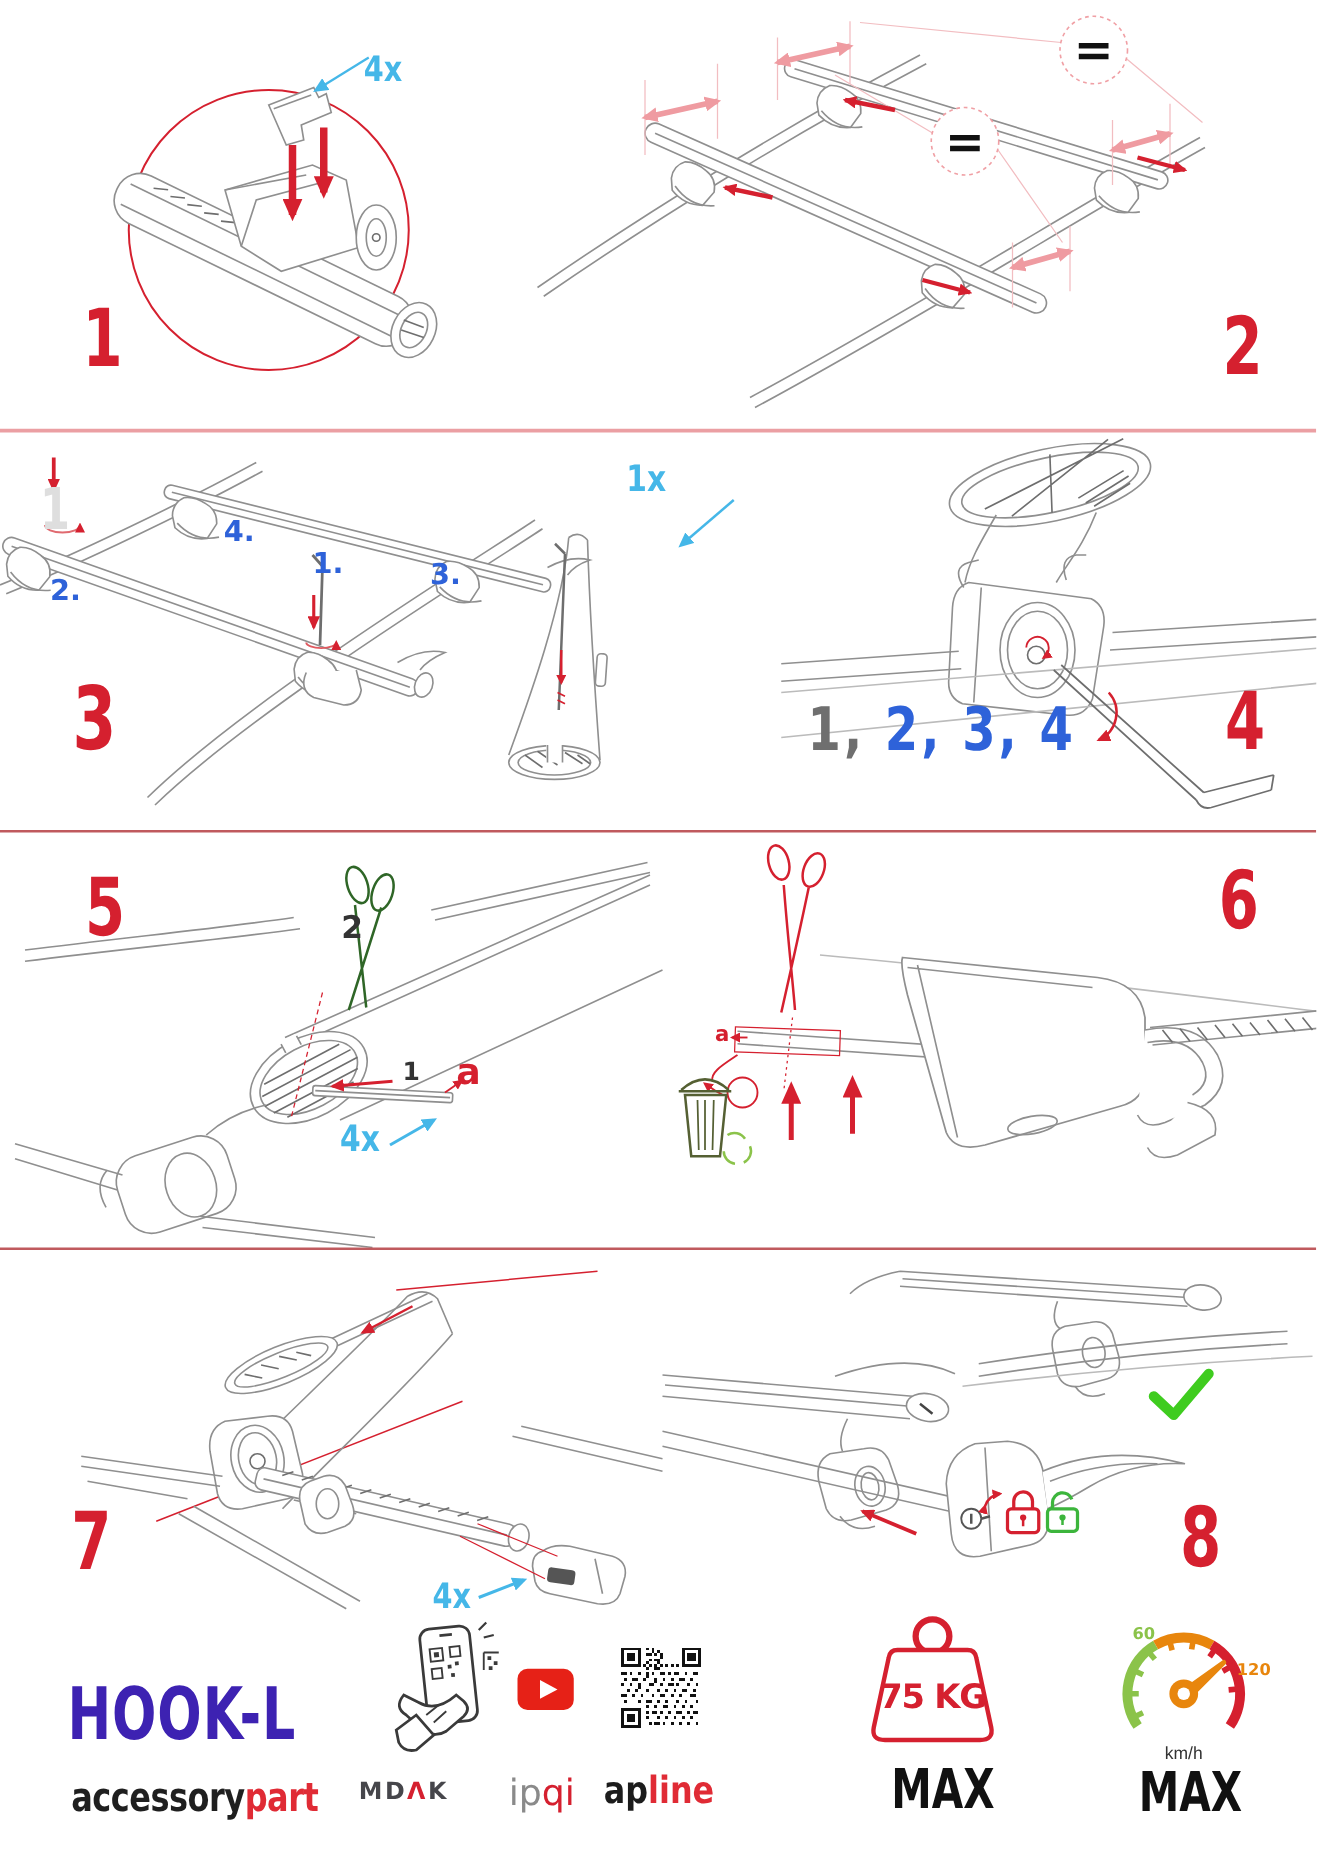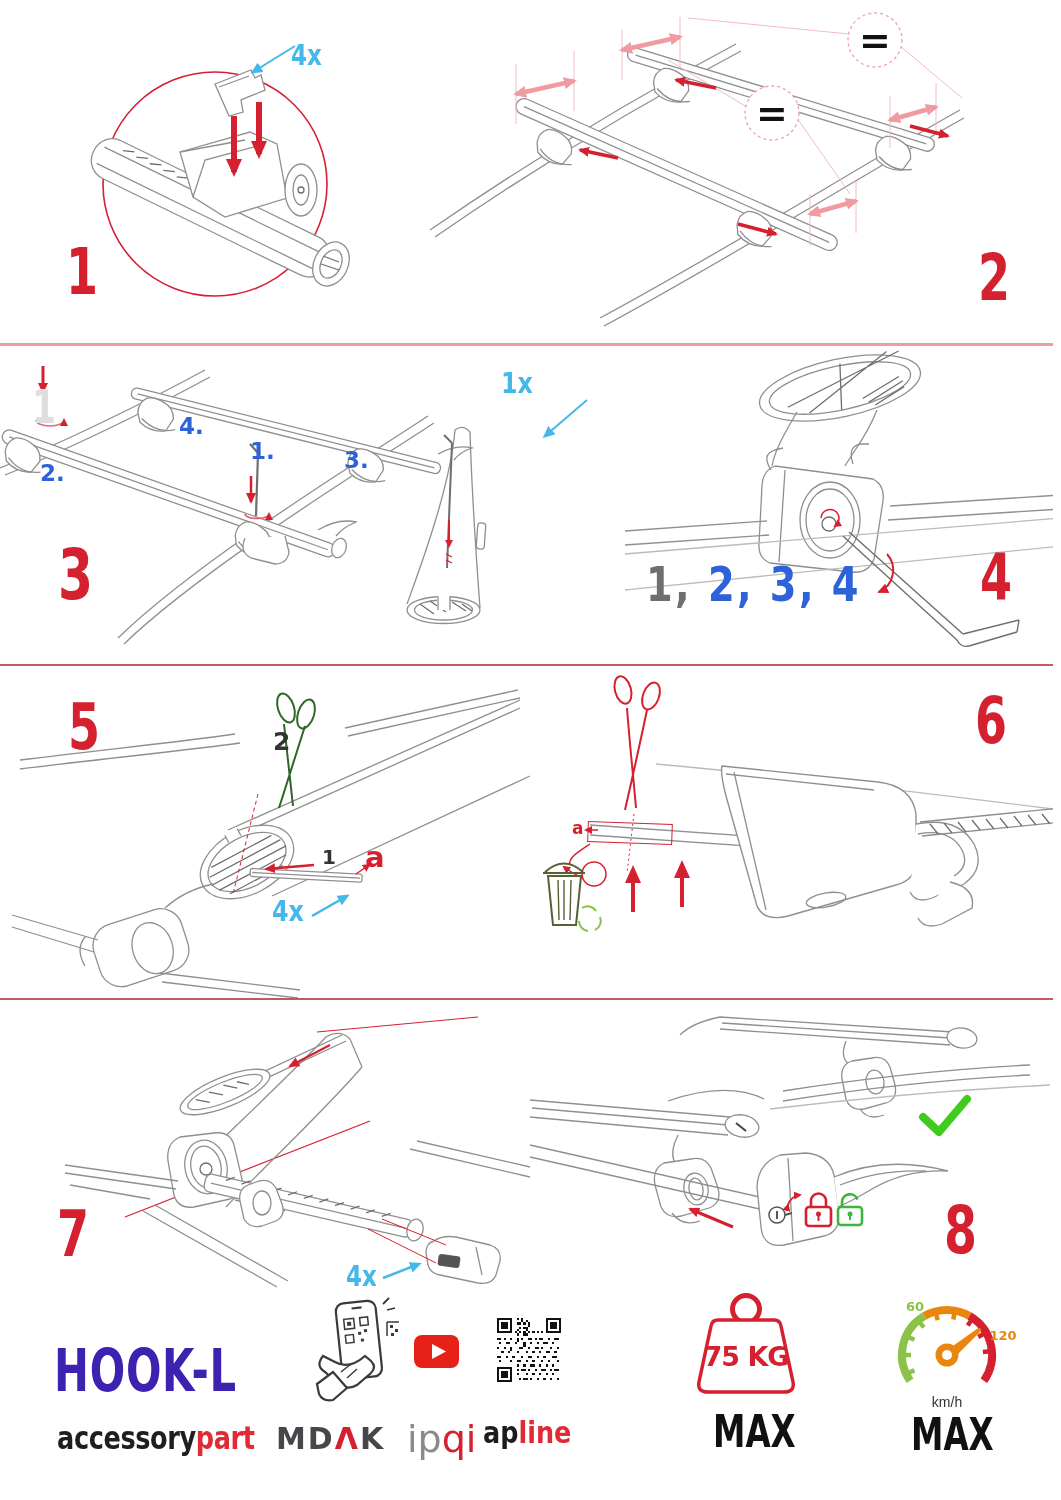--- a/index.html
+++ b/index.html
@@ -453,24 +453,24 @@
   </svg>
 
   <svg class="art" style="left:497px;top:1318px" width="64" height="64" viewBox="0 0 29 29" shape-rendering="crispEdges">
     <path d="M0.5,0.5h6v6h-6z M22.5,0.5h6v6h-6z M0.5,22.5h6v6h-6z" fill="none" stroke="#111" stroke-width="1"></path>
     <rect x="2" y="2" width="3" height="3" fill="#111"></rect>
       <rect x="24" y="2" width="3" height="3" fill="#111"></rect>
       <rect x="2" y="24" width="3" height="3" fill="#111"></rect>
     <path fill="#111" d="M9,0h1v1h-1z M11,0h1v2h-1z M13,1h1v1h-1z M9,2h2v1h-2z M12,2h1v1h-1z M14,2h1v2h-1z M10,4h1v1h-1z M12,4h2v1h-2z M9,5h1v1h-1z M13,5h1v1h-1z M8,6h1v1h-1z M10,6h1v1h-1z M12,6h1v1h-1z M14,6h1v1h-1z M16,6h1v1h-1z M18,6h1v1h-1z M20,6h1v1h-1z M9,7h1v1h-1z M12,7h2v1h-2z M0,9h2v1h-2z M3,9h1v1h-1z M6,9h1v1h-1z M9,9h1v2h-1z M11,9h1v1h-1z M14,9h2v1h-2z M17,9h1v1h-1z M19,9h2v1h-2z M23,9h1v1h-1z M26,9h2v1h-2z M1,11h1v1h-1z M4,11h2v1h-2z M8,11h1v1h-1z M12,11h1v2h-1z M15,11h1v1h-1z M18,11h1v1h-1z M21,11h2v1h-2z M25,11h1v1h-1z M0,13h1v1h-1z M3,13h1v1h-1z M6,13h1v2h-1z M10,13h2v1h-2z M14,13h1v1h-1z M17,13h2v1h-2z M20,13h1v1h-1z M24,13h1v1h-1z M27,13h1v1h-1z M2,15h1v1h-1z M5,15h1v1h-1z M9,15h1v1h-1z M13,15h1v1h-1z M16,15h1v1h-1z M19,15h1v1h-1z M22,15h2v1h-2z M26,15h1v1h-1z M0,17h2v1h-2z M4,17h1v1h-1z M7,17h1v1h-1z M11,17h1v1h-1z M14,17h2v1h-2z M18,17h1v1h-1z M21,17h1v1h-1z M25,17h2v1h-2z M1,19h1v1h-1z M6,19h1v1h-1z M9,19h2v1h-2z M13,19h1v1h-1z M16,19h1v1h-1z M20,19h1v1h-1z M23,19h1v1h-1z M27,19h1v1h-1z M9,21h1v1h-1z M12,21h1v1h-1z M15,21h2v1h-2z M19,21h1v1h-1z M22,21h1v1h-1z M25,21h1v1h-1z M9,23h1v1h-1z M11,23h2v1h-2z M14,23h1v1h-1z M17,23h1v1h-1z M20,23h2v1h-2z M24,23h1v1h-1z M26,23h2v1h-2z M9,25h1v1h-1z M13,25h1v1h-1z M16,25h1v1h-1z M19,25h1v1h-1z M22,25h1v1h-1z M25,25h1v1h-1z M10,27h1v1h-1z M12,27h2v1h-2z M15,27h1v1h-1z M18,27h1v1h-1z M21,27h1v1h-1z M24,27h1v1h-1z M27,27h1v1h-1z"></path>
   </svg>
 
-  <div class="lbl mdak" style="left:276px;top:1424px;font-size:30px">
+  <div class="lbl mdak" style="left:287px;top:1424px;font-size:19px">
     <span>MD</span><span class="rd">Λ</span><span>K</span>
   </div>
-  <div class="lbl ipqi" style="left:407px;top:1420px;font-size:38px">
+  <div class="lbl ipqi" style="left:407px;top:1420px;font-size:29px">
     <span>ip</span><span class="rd">qi</span>
   </div>
   <div class="lbl apline" style="left:483px;top:1418px;font-size:30px">
     <span class="blk">ap</span><span class="rd">line</span>
   </div>
 
   <svg class="art" style="left:680px;top:1290px" width="136" height="118" viewBox="0 0 136 118" fill="none" stroke="#d5202f">
     <circle cx="66" cy="19" r="13.5" stroke-width="5" fill="#fff"></circle>
     <path d="M38,30 L94,30 Q100,30 101,36 L113,92 Q115,102 104,102 L28,102 Q17,102 19,92 L31,36 Q32,30 38,30 Z" stroke-width="3.5" fill="#fff"></path>
     <text x="66" y="76" text-anchor="middle" font-size="27" font-weight="700" fill="#d5202f" stroke="none" font-family="DejaVu Sans,sans-serif" letter-spacing="-1">75 KG</text>

